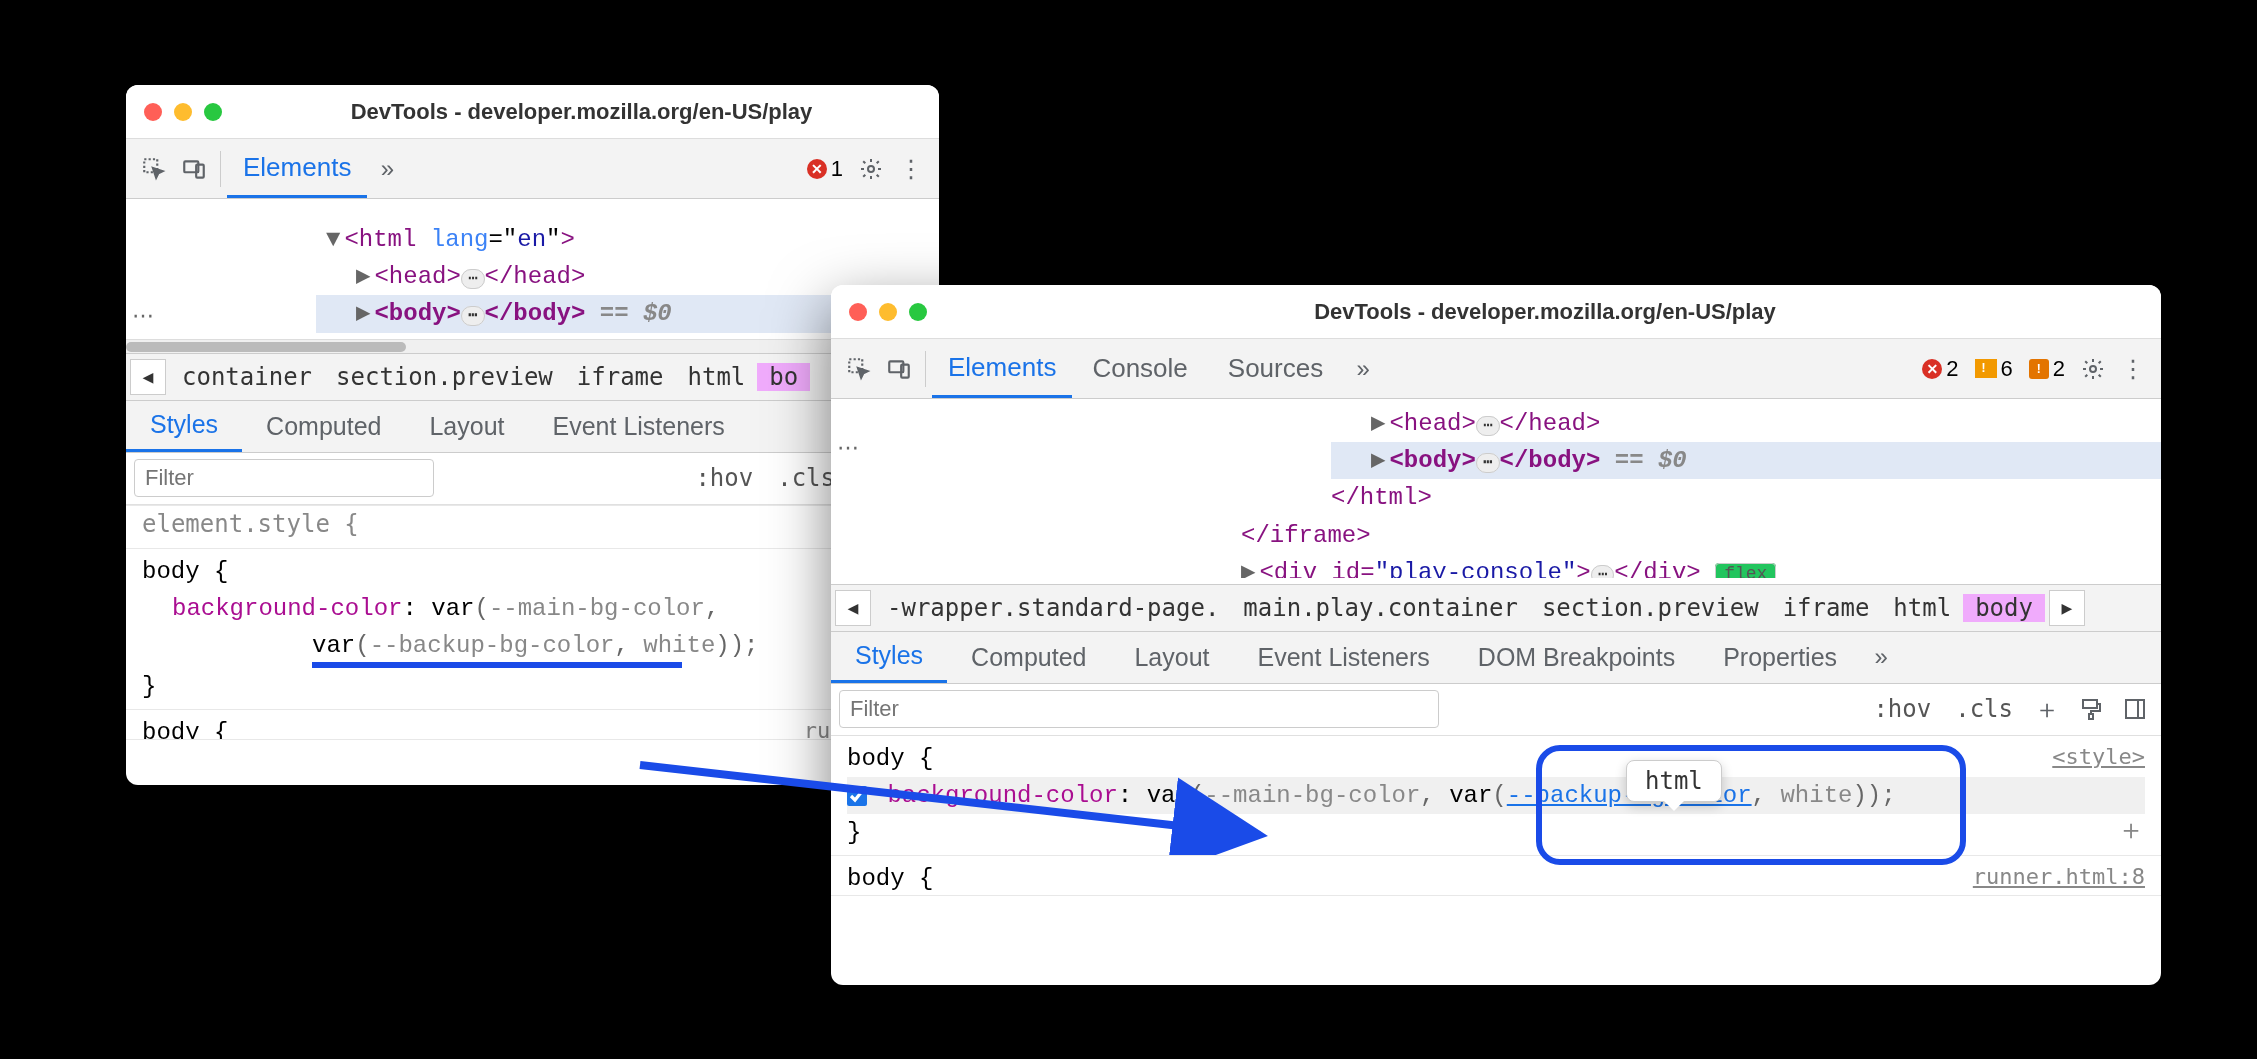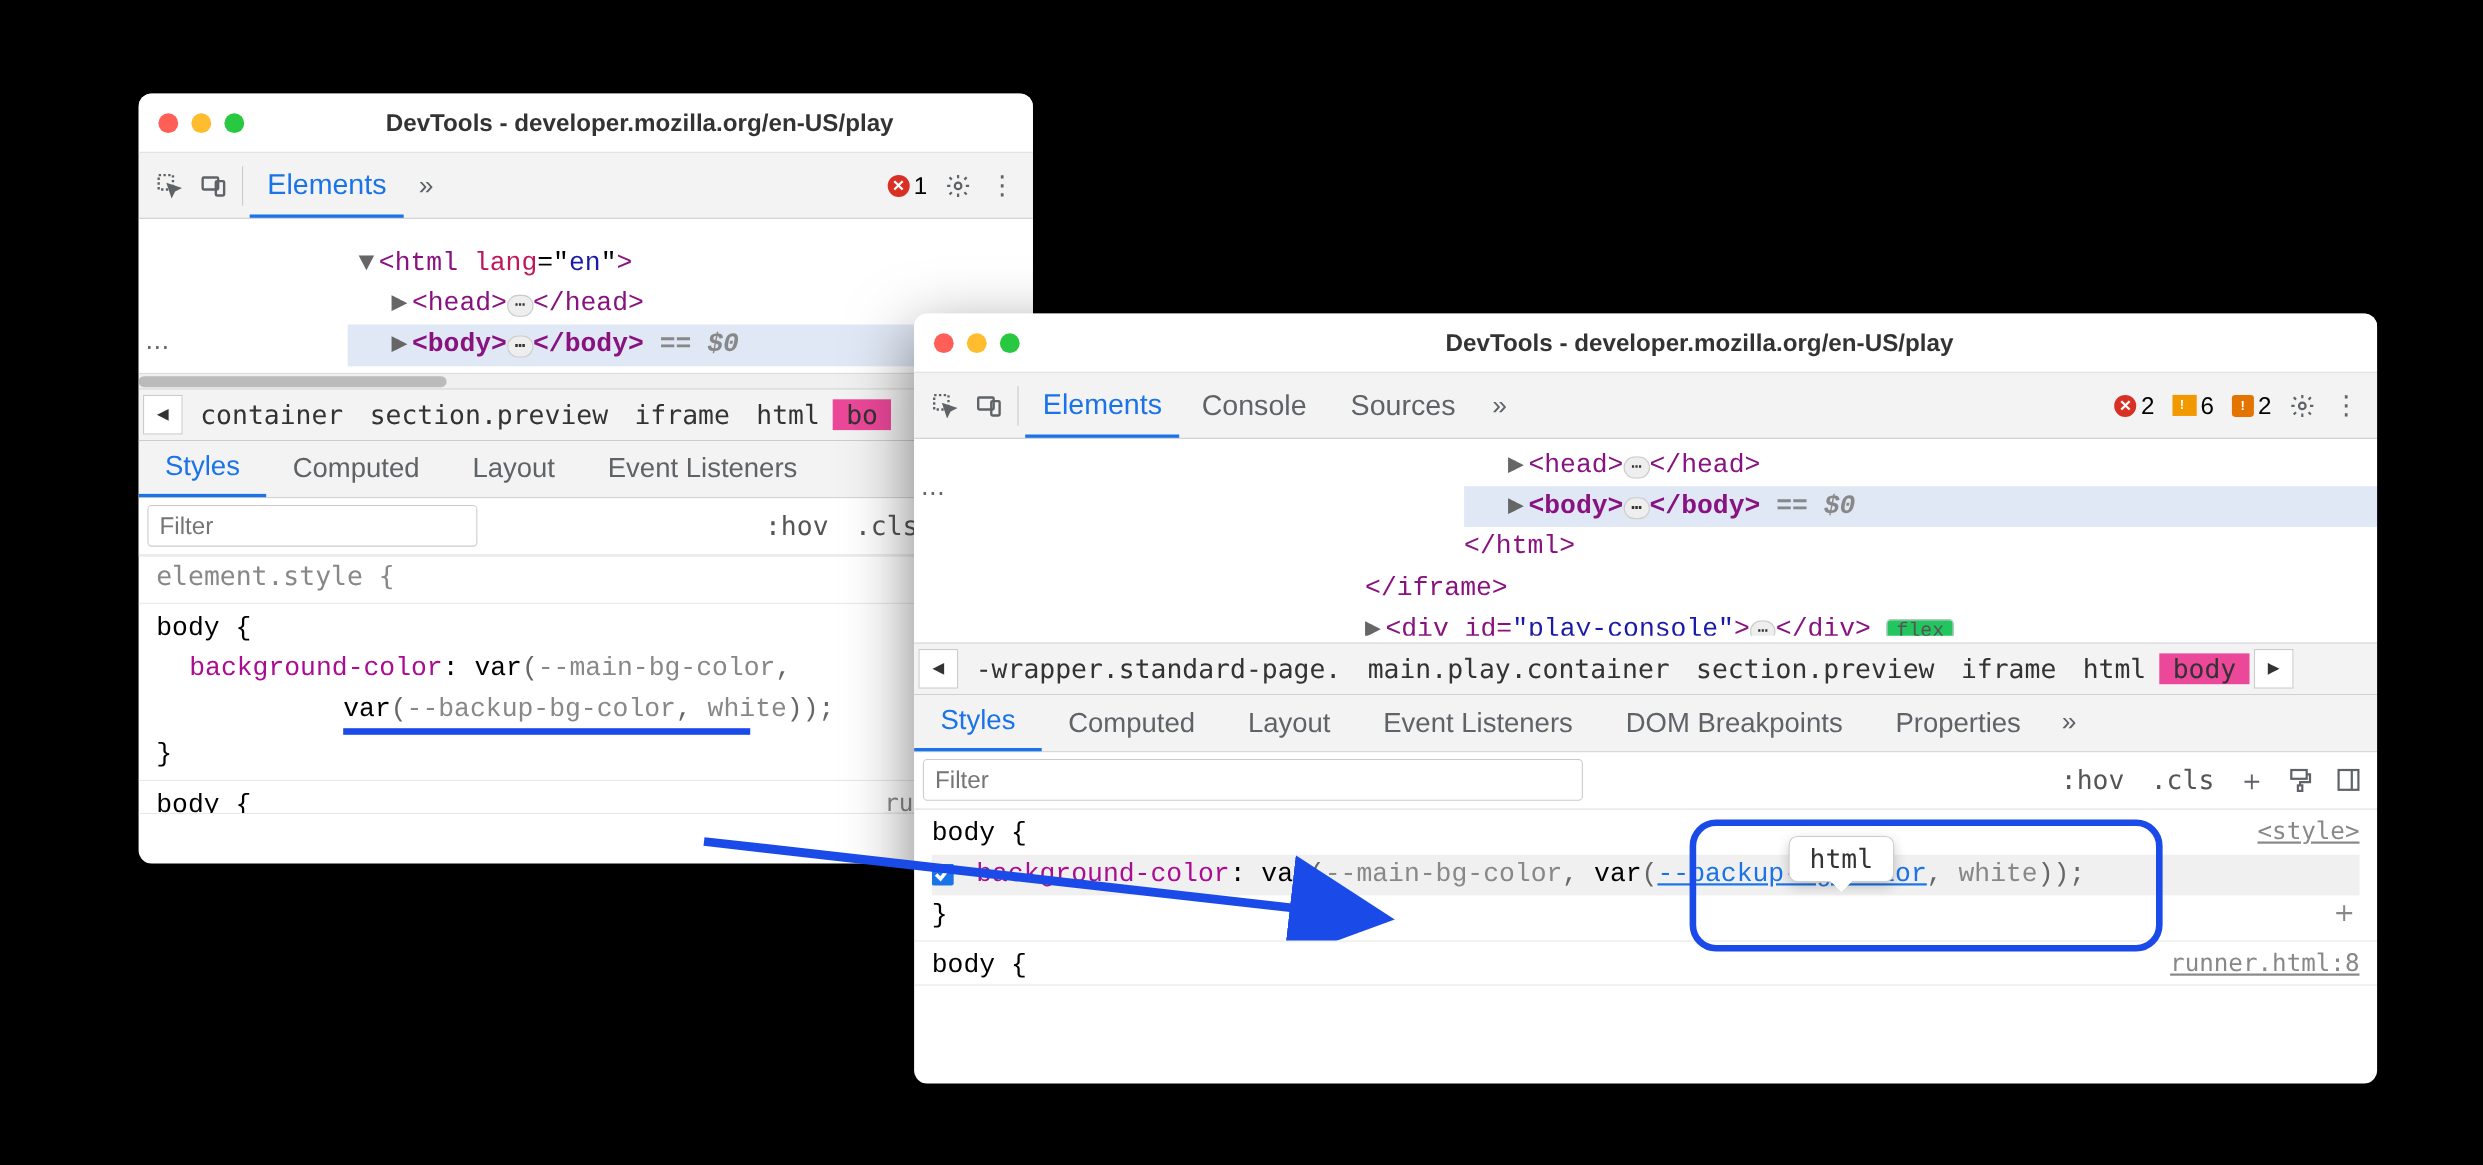--- a/index.html
+++ b/index.html
@@ -29,33 +29,33 @@
 .badge-icon.warn { background: #f29900; width: 0; height: 0; border-left: 11px solid transparent; border-right: 11px solid transparent; border-bottom: 19px solid #f29900; border-radius: 0; position: relative; }
 .badge-icon.warn::after { content: "!"; position: absolute; top: 2px; left: -4px; color: #fff; font-size: 12px; }
 .badge-icon.info { background: #e37400; border-radius: 3px; font-size: 12px; }
 .gear-icon, .kebab-icon { width: 40px; height: 40px; display: flex; align-items: center; justify-content: center; color: #5f6368; cursor: pointer; font-size: 24px; }
 
 .dom-tree { font-family: Menlo, Monaco, "Courier New", monospace; font-size: 24px; padding: 6px 0 6px 190px; background: #fff; overflow: hidden; line-height: 1.55; }
 .dom-line { white-space: nowrap; padding: 0 10px 0 40px; }
 .dom-line.selected { background: #e0e8f5; font-weight: bold; }
 .caret { color: #666; margin-right: 4px; }
 .tag { color: #881280; }
-.attr-name { color: #be185d; }
+.attr-name { color: #3b82f6; }
 .attr-val { color: #1a1aa6; }
 .ell { background: #eee; border-radius: 10px; padding: 0 6px; font-size: 16px; color: #333; border: 1px solid #ccc; }
 .eq0 { color: #888; font-style: italic; }
 .flex-pill { background: #22c55e; border: 1px solid #ccc; border-radius: 4px; padding: 0 8px; font-size: 18px; color: #555; }
 .scrollbar-h { height: 14px; background: #f0f0f0; border-top: 1px solid #ddd; position: relative; }
 .scrollbar-h::after { content: ""; position: absolute; left: 0; width: 280px; height: 10px; top: 2px; background: #bbb; border-radius: 6px; }
 .elli3 { position: absolute; left: 0; color: #666; font-size: 22px; letter-spacing: 2px; padding: 0 6px; }
 
 .crumbs { height: 48px; background: #f3f3f3; border-top: 1px solid #ccc; border-bottom: 1px solid #ccc; display: flex; align-items: center; font-family: Menlo, Monaco, monospace; font-size: 24px; color: #333; overflow: hidden; }
 .crumb-nav { width: 36px; height: 36px; display: flex; align-items: center; justify-content: center; background: #fff; border: 1px solid #ccc; font-size: 18px; margin: 0 4px; cursor: pointer; }
 .crumb { padding: 0 12px; white-space: nowrap; cursor: pointer; }
-.crumb.active { background: #ec4899; text-align: right; }
+.crumb.active { background: #f0abfc; text-align: right; }
 
 .subtabs { height: 52px; display: flex; align-items: center; background: #f3f3f3; border-bottom: 1px solid #ccc; }
 .subtab { padding: 0 24px; font-size: 25px; color: #5f6368; height: 100%; display: flex; align-items: center; cursor: pointer; }
 .subtab.active { color: #1a73e8; border-bottom: 3px solid #1a73e8; }
 
 .filterbar { height: 52px; display: flex; align-items: center; padding: 0 8px; gap: 8px; background: #fff; border-bottom: 1px solid #e0e0e0; }
 .filter-input { height: 38px; border: 1px solid #ccc; border-radius: 4px; padding: 0 10px; font-size: 22px; color: #888; font-family: inherit; width: 300px; }
 .hov-cls { font-family: Menlo, Monaco, monospace; font-size: 24px; color: #555; padding: 0 8px; cursor: pointer; }
 .fb-icon { width: 36px; height: 36px; display: flex; align-items: center; justify-content: center; color: #5f6368; font-size: 26px; cursor: pointer; }
 

